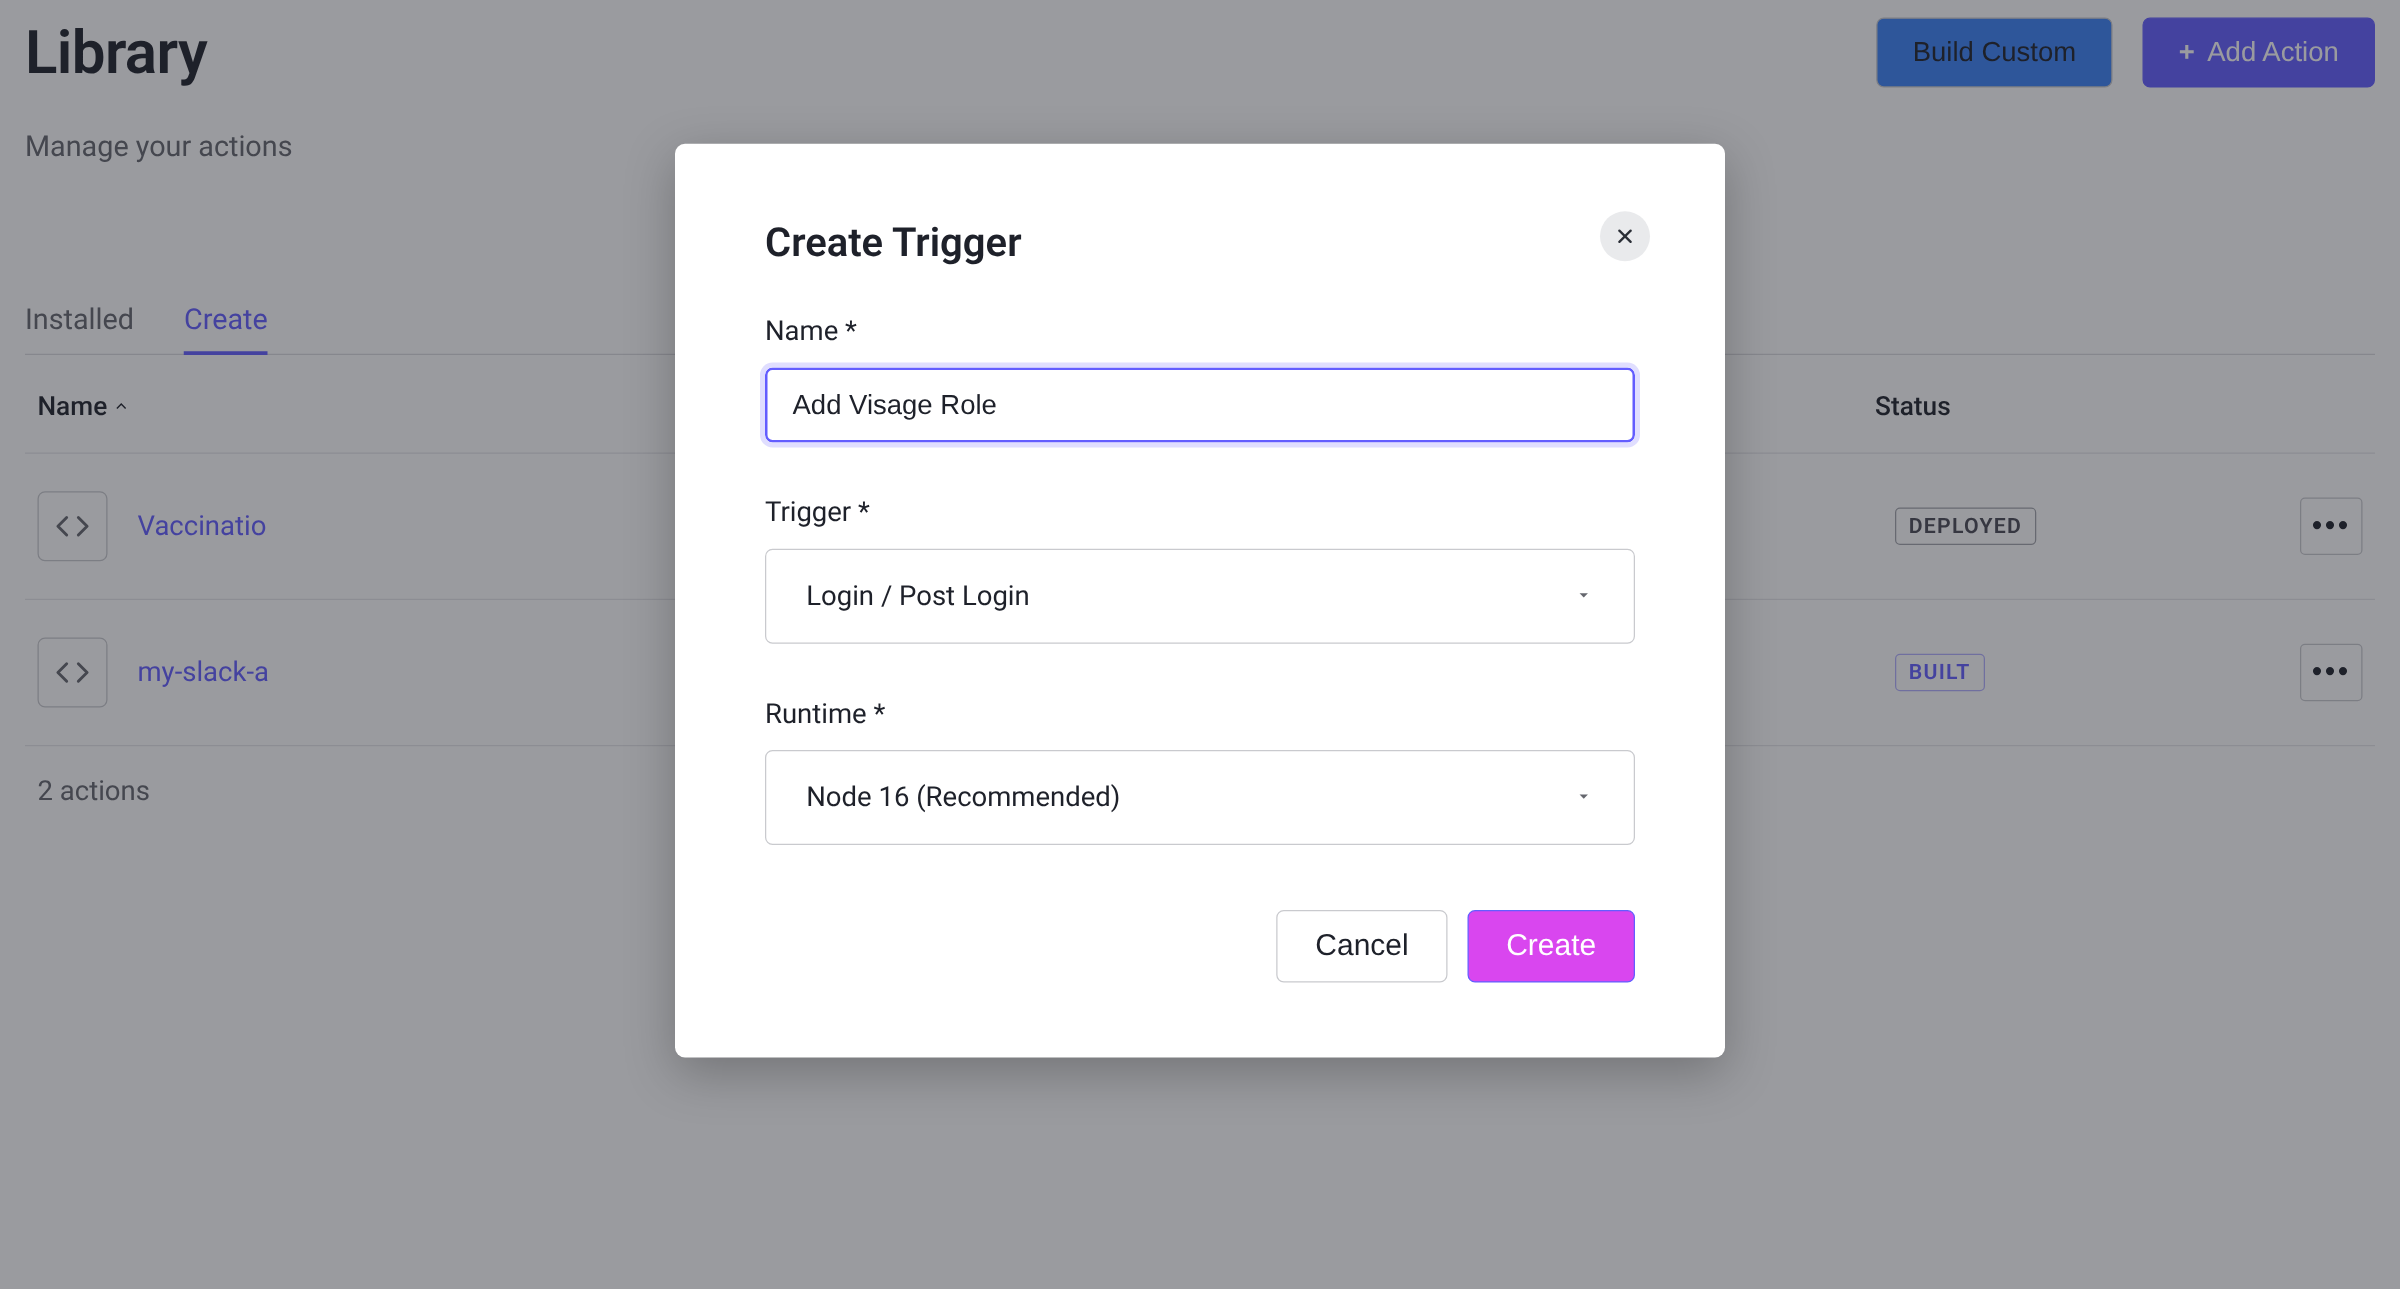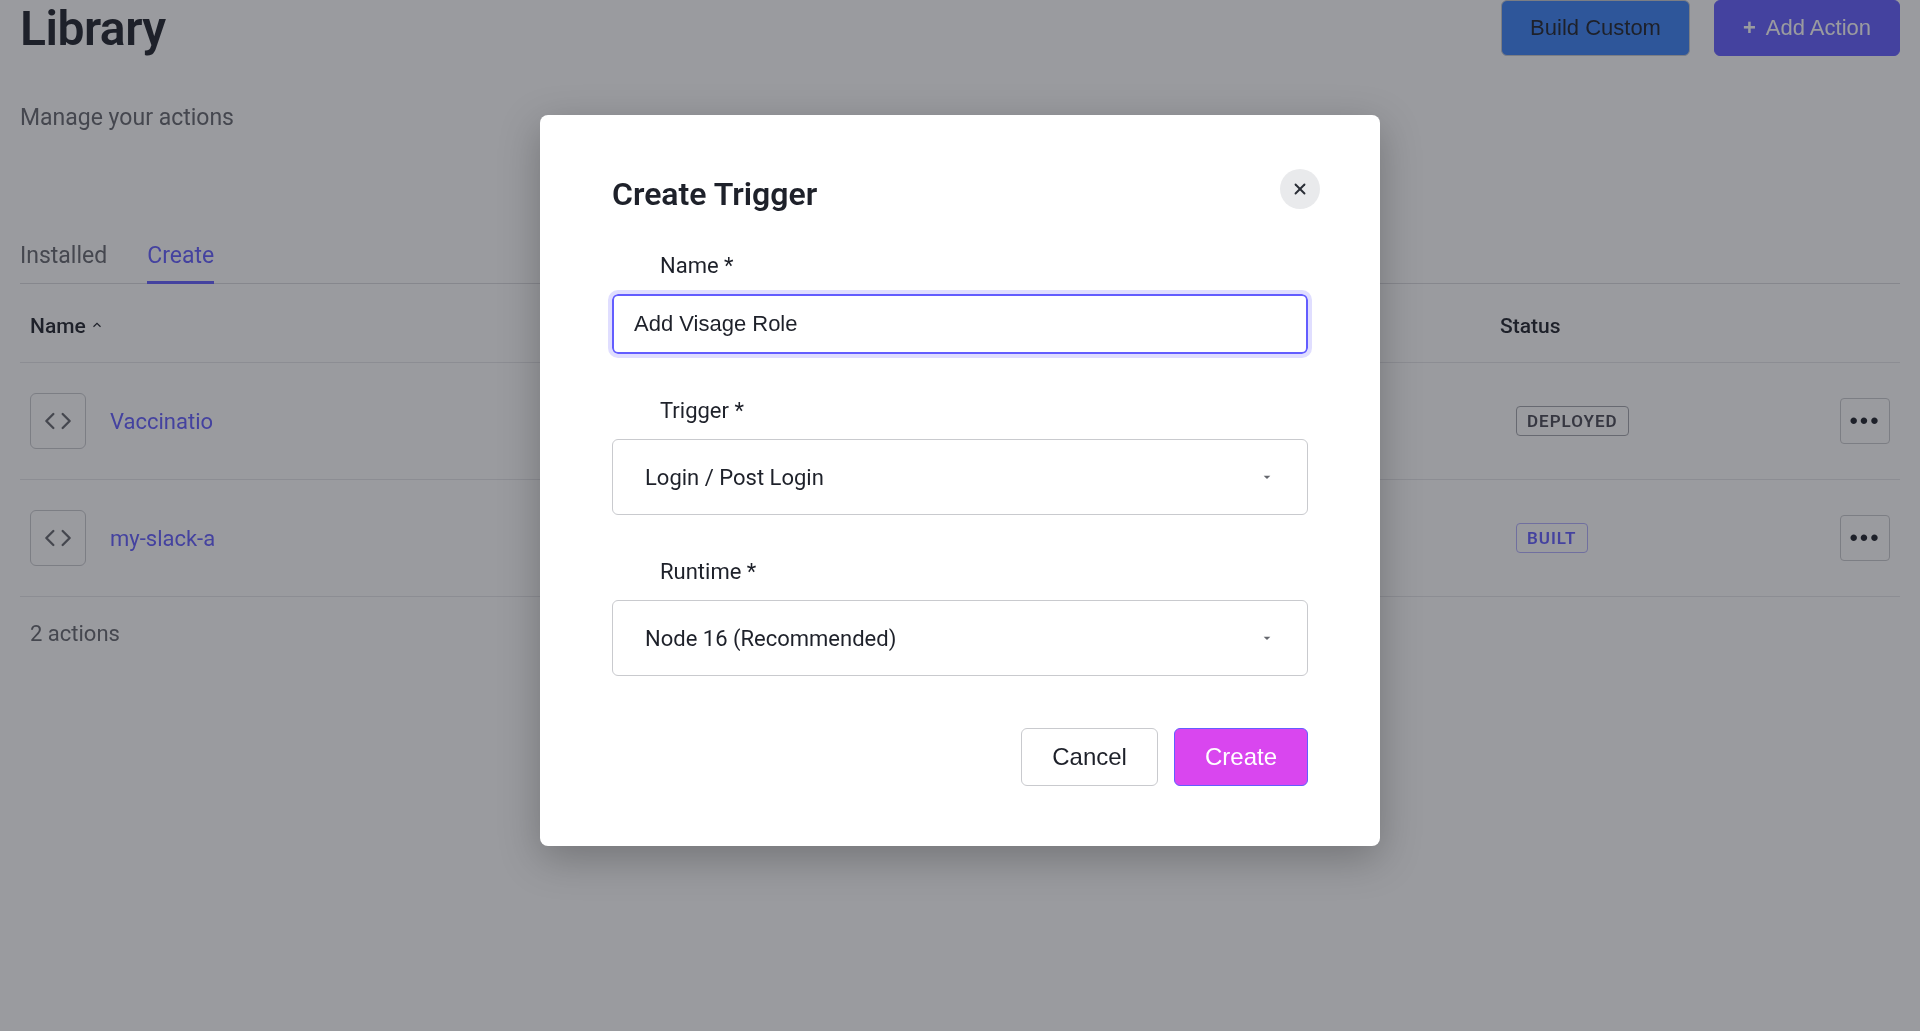--- a/index.html
+++ b/index.html
@@ -12,21 +12,21 @@
     overflow: hidden;
     position: relative;
   }
   .page {
     padding: 0 20px 0 20px;
     width: 100%;
   }
   .header-row {
     display: flex;
     justify-content: space-between;
-    align-items: flex-start;
+    align-items: flex-end;
     padding-top: 0;
     min-height: 70px;
   }
   .page-title {
     font-size: 48px;
     font-weight: 600;
     color: #1e212a;
     letter-spacing: -0.5px;
   }
   .header-buttons {
@@ -196,21 +196,20 @@
     border: none;
   }
   .form-group { margin-top: 44px; }
   .form-group:first-of-type { margin-top: 40px; }
   .form-label {
     font-size: 22px;
     color: #1e212a;
     font-weight: 400;
     display: block;
     margin-bottom: 16px;
-    margin-left: 48px;
   }
   .req-star { color: #1e212a; }
   .text-input {
     width: 100%;
     height: 60px;
     border: 2px solid #635dff;
     outline: 4px solid #e0deff;
     border-radius: 6px;
     font-size: 22px;
     padding: 0 20px;

